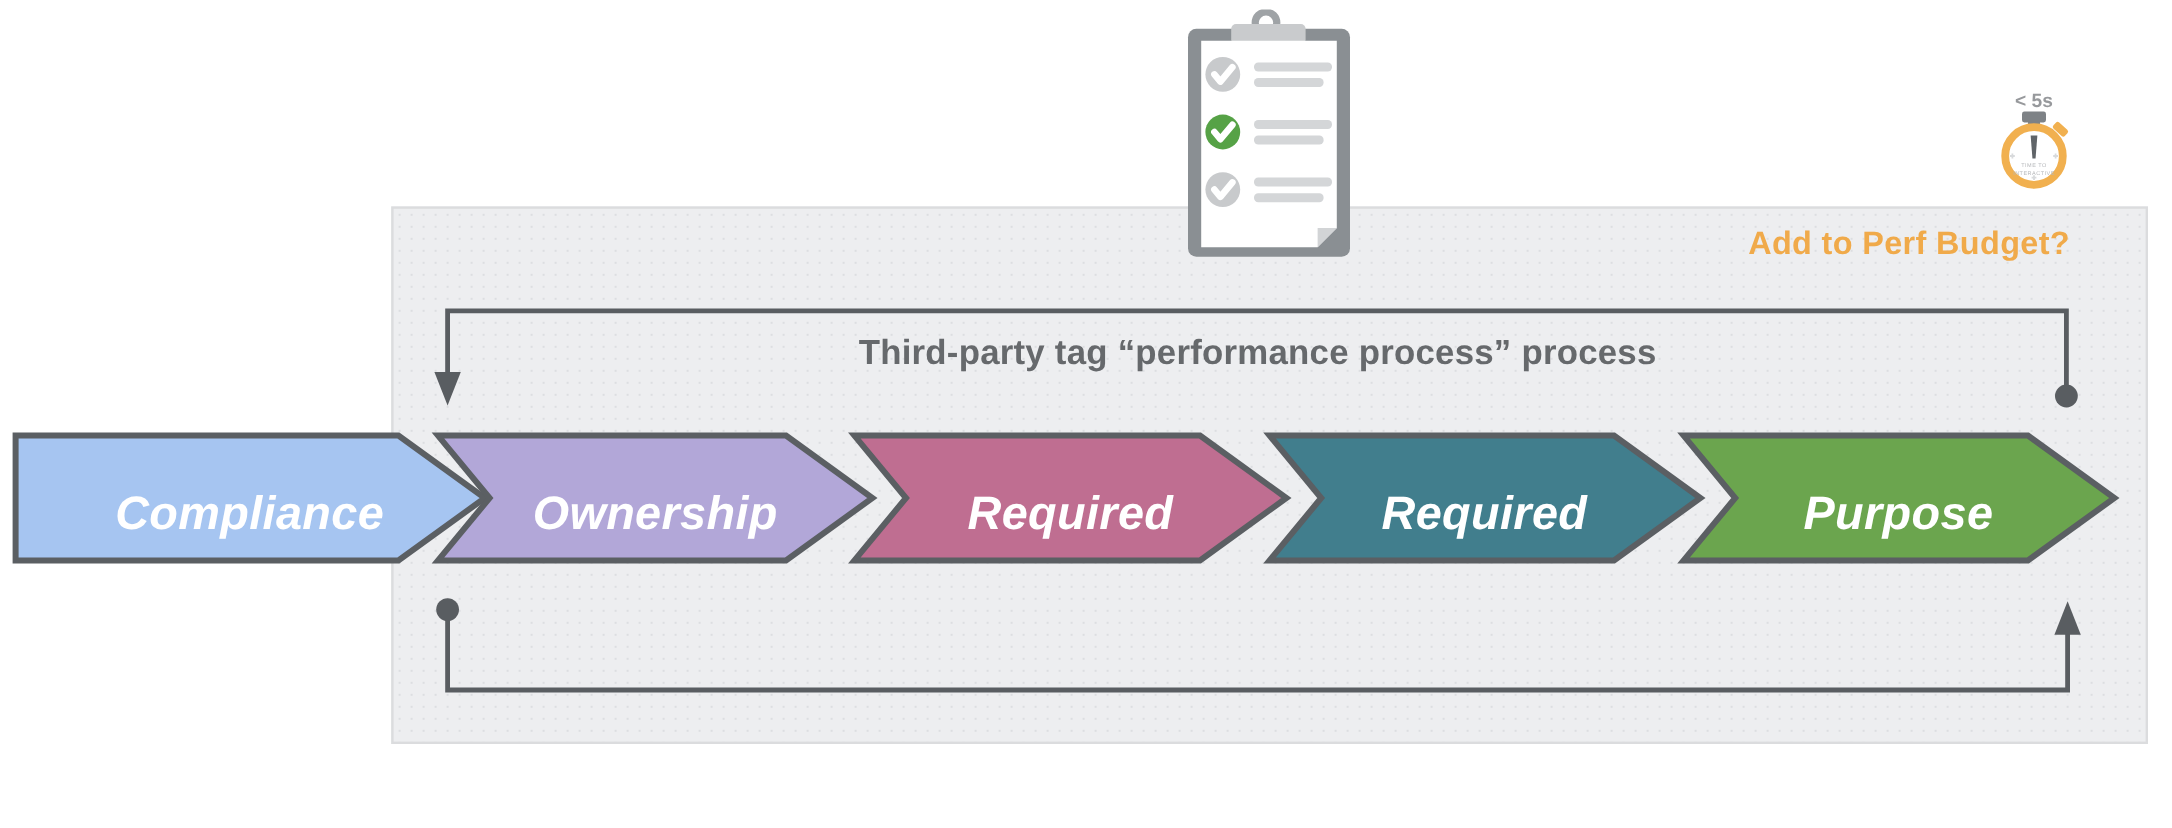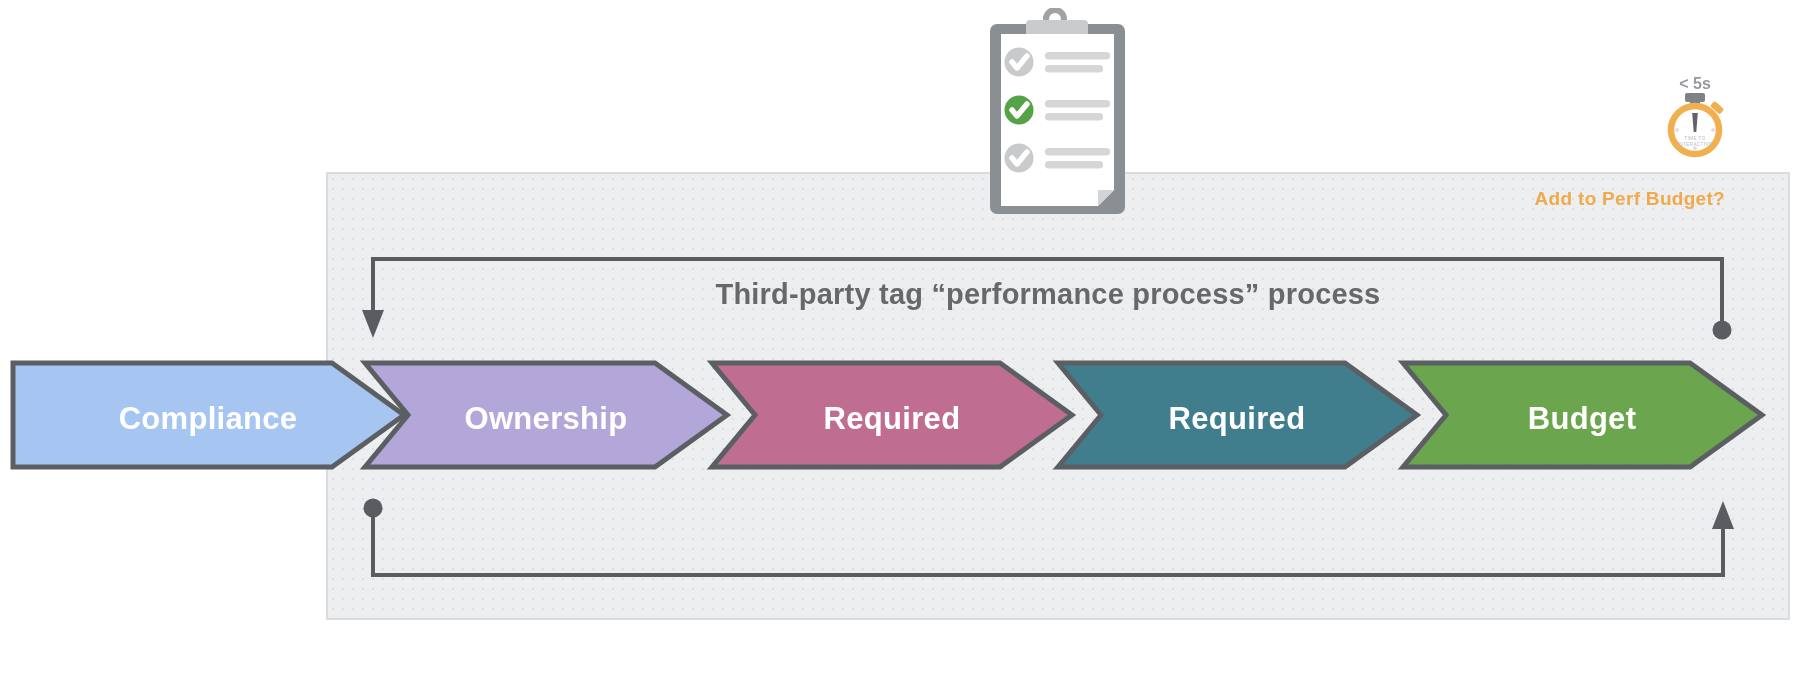--- a/index.html
+++ b/index.html
@@ -13,34 +13,35 @@
   #panel{
     left:326px;top:172px;width:1460px;height:444px;
     background-color:#edeef0;
     background-image:radial-gradient(circle,#dcdee1 1.1px,transparent 1.3px);
     background-size:10px 10px;
     border:2px solid #dbdcde;
   }
 
   #perf-budget{
     left:1325px;top:188px;width:400px;
-    text-align:right;font-size:19px;font-weight:bold;color:#f0aa4a;
+    text-align:right;font-size:27px;font-weight:bold;color:#f0aa4a;
     letter-spacing:.3px;
   }
 
   #process-title{
     left:548px;top:278px;width:1000px;text-align:center;
     font-size:29px;font-weight:bold;color:#66696c;letter-spacing:.2px;
   }
 
   .step-label{
-    top:367px;height:104px;width:260px;
+    top:377px;height:104px;width:260px;
     display:flex;align-items:center;justify-content:center;
-    color:#ffffff;font-size:31px;font-weight:bold;letter-spacing:.3px;
+    color:#ffffff;font-size:39px;font-weight:bold;letter-spacing:.3px;
     pointer-events:none;
+    font-style:italic;
   }
 
   svg{display:block;}
 </style>
 </head>
 <body>
 
 <div id="panel" class="abs"></div>
 
 <div id="perf-budget" class="abs">Add to Perf Budget?</div>
@@ -67,21 +68,21 @@
     <polygon points="712,363 1000,363 1072,415 1000,467 712,467 755,415" fill="#bf6e91"></polygon>
     <polygon points="1058,363 1345,363 1417,415 1345,467 1058,467 1101,415" fill="#417e8d"></polygon>
     <polygon points="1403,363 1690,363 1762,415 1690,467 1403,467 1446,415" fill="#6ba54e"></polygon>
   </g>
 </svg>
 
 <div class="abs step-label" style="left:78px;">Compliance</div>
 <div class="abs step-label" style="left:416px;">Ownership</div>
 <div class="abs step-label" style="left:762px;">Required</div>
 <div class="abs step-label" style="left:1107px;">Required</div>
-<div class="abs step-label" style="left:1452px;">Budget</div>
+<div class="abs step-label" style="left:1452px;">Purpose</div>
 
 <svg class="abs" style="left:985px;top:8px;" width="145" height="212" viewBox="0 0 145 212">
 
   <circle cx="70" cy="11" r="9" fill="none" stroke="#9fa3a6" stroke-width="6"></circle>
 
   <rect x="5" y="16" width="135" height="190" rx="7" fill="#8a8f93"></rect>
 
   <rect x="41" y="12" width="62" height="17" rx="4" fill="#c9cbcd"></rect>
 
   <polygon points="16,26 129,26 129,182 113,198 16,198" fill="#ffffff"></polygon>

